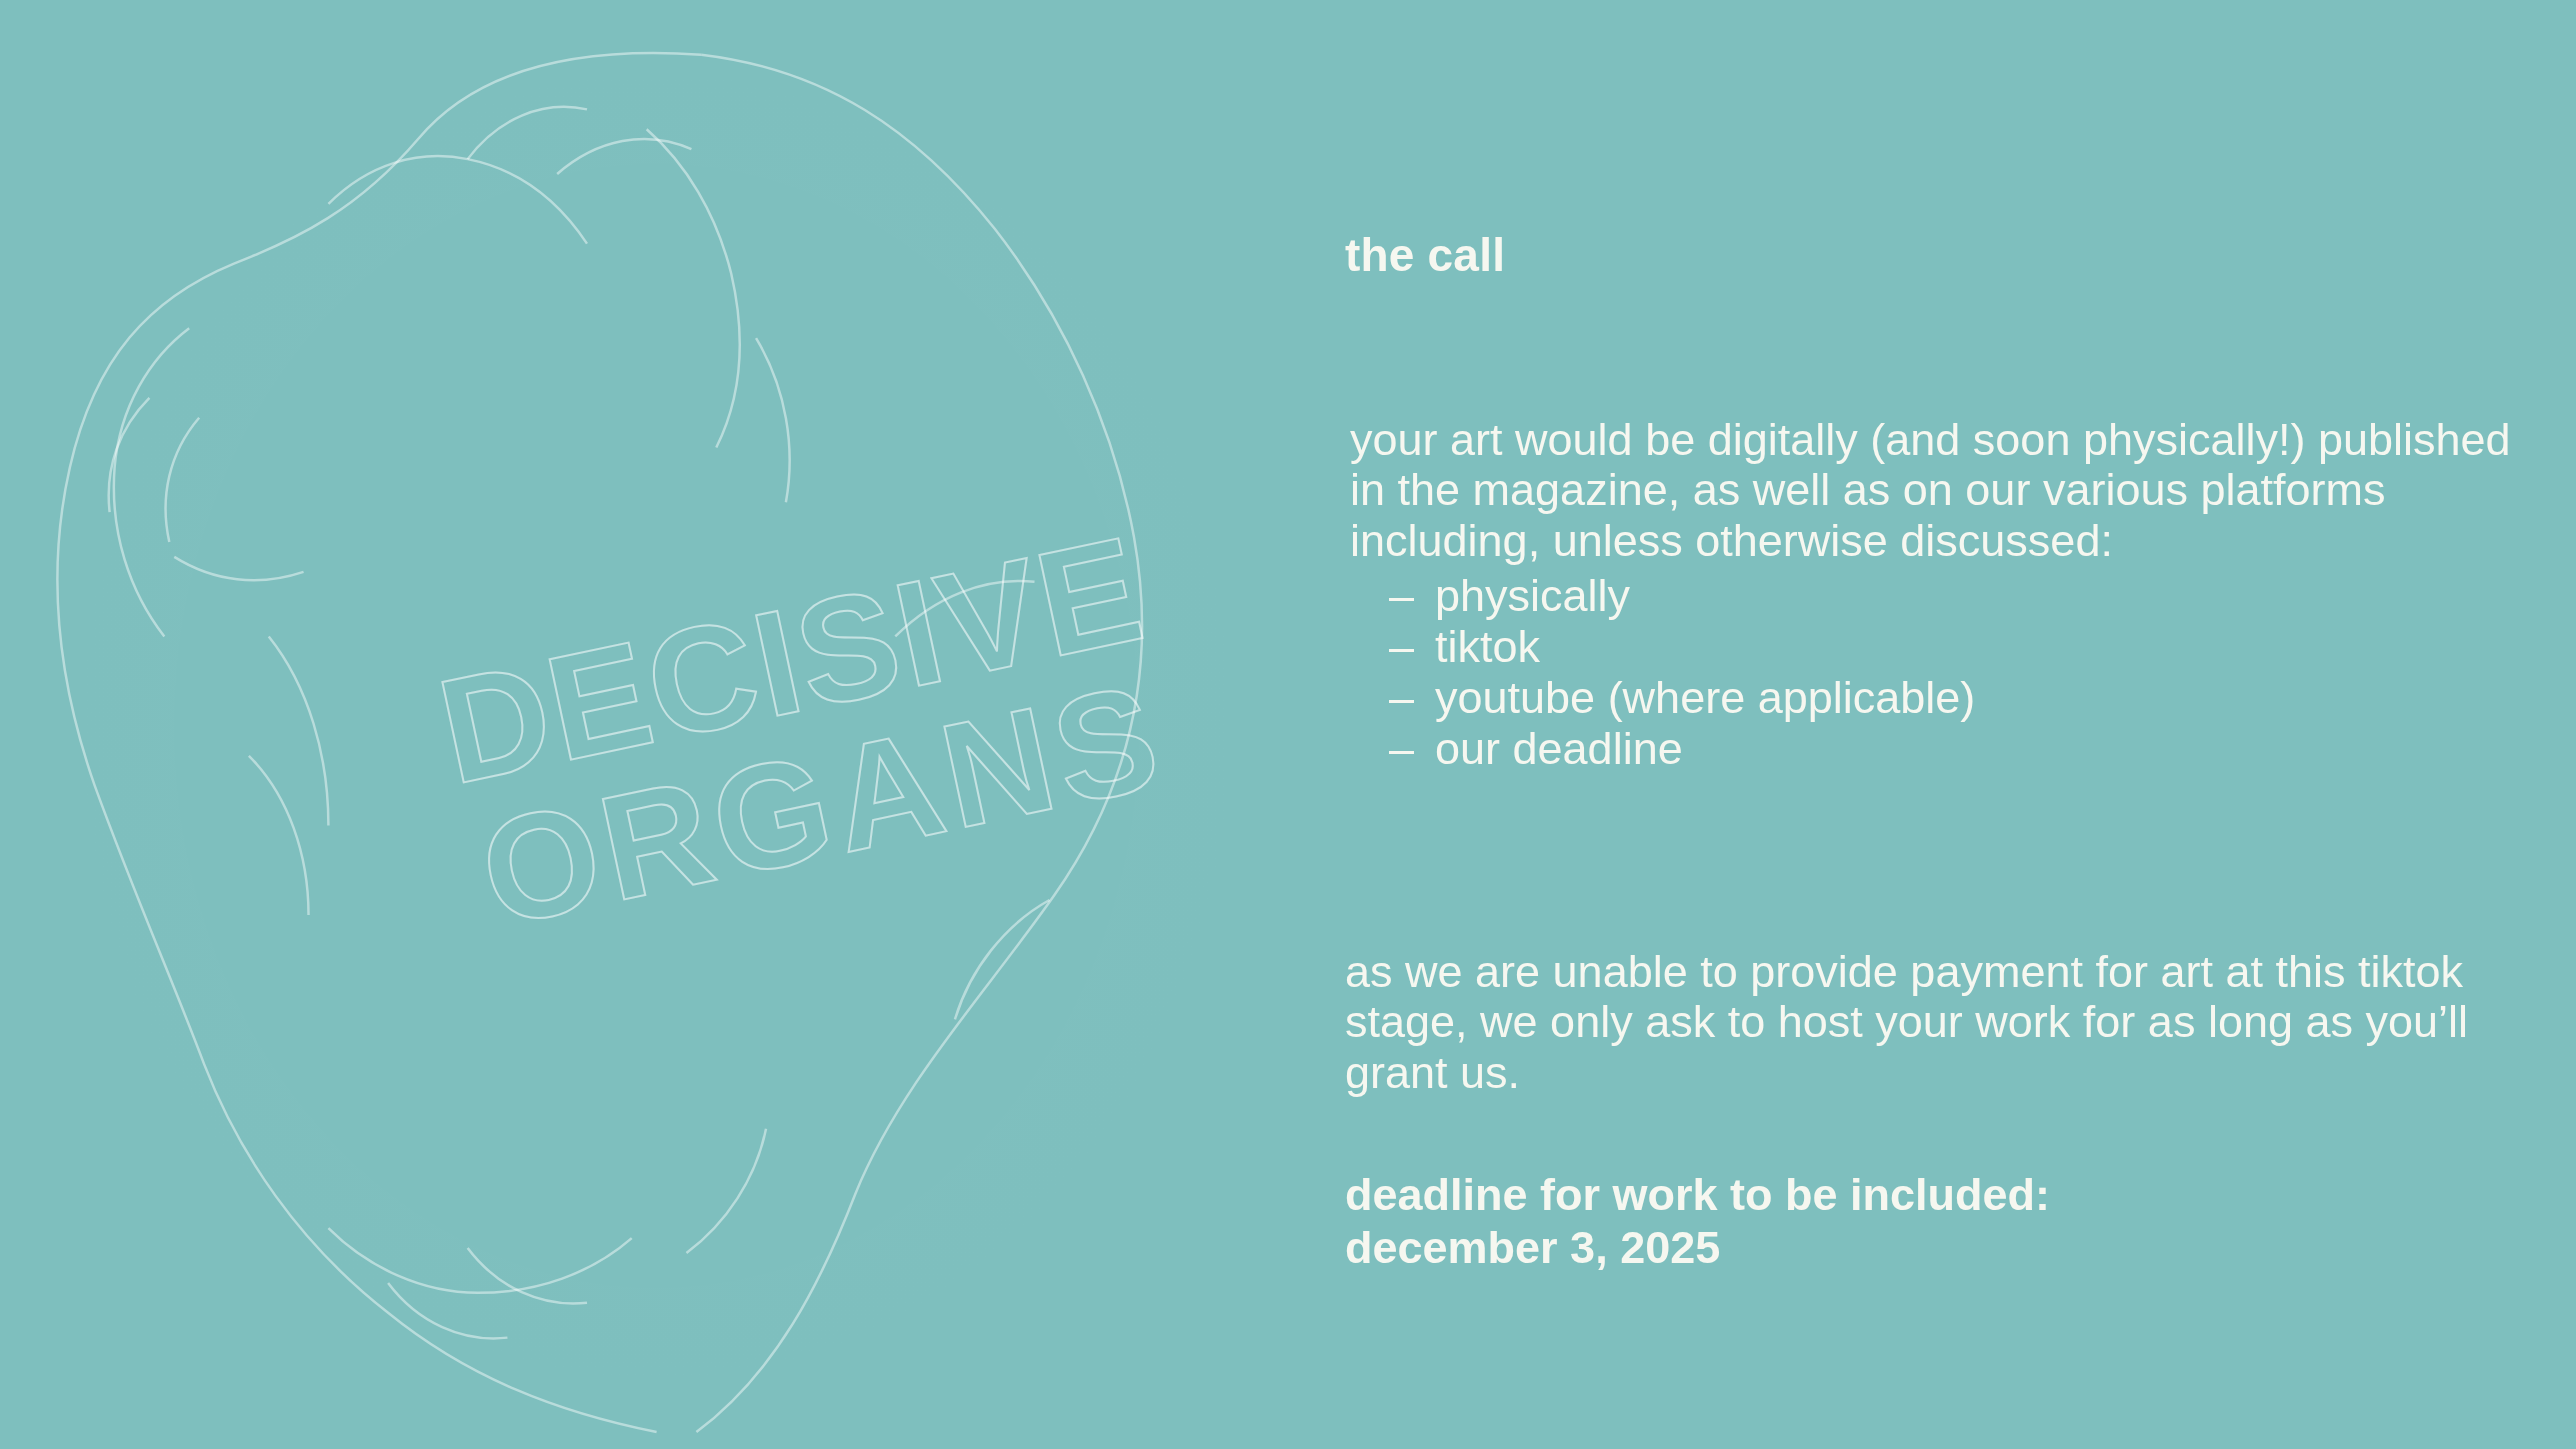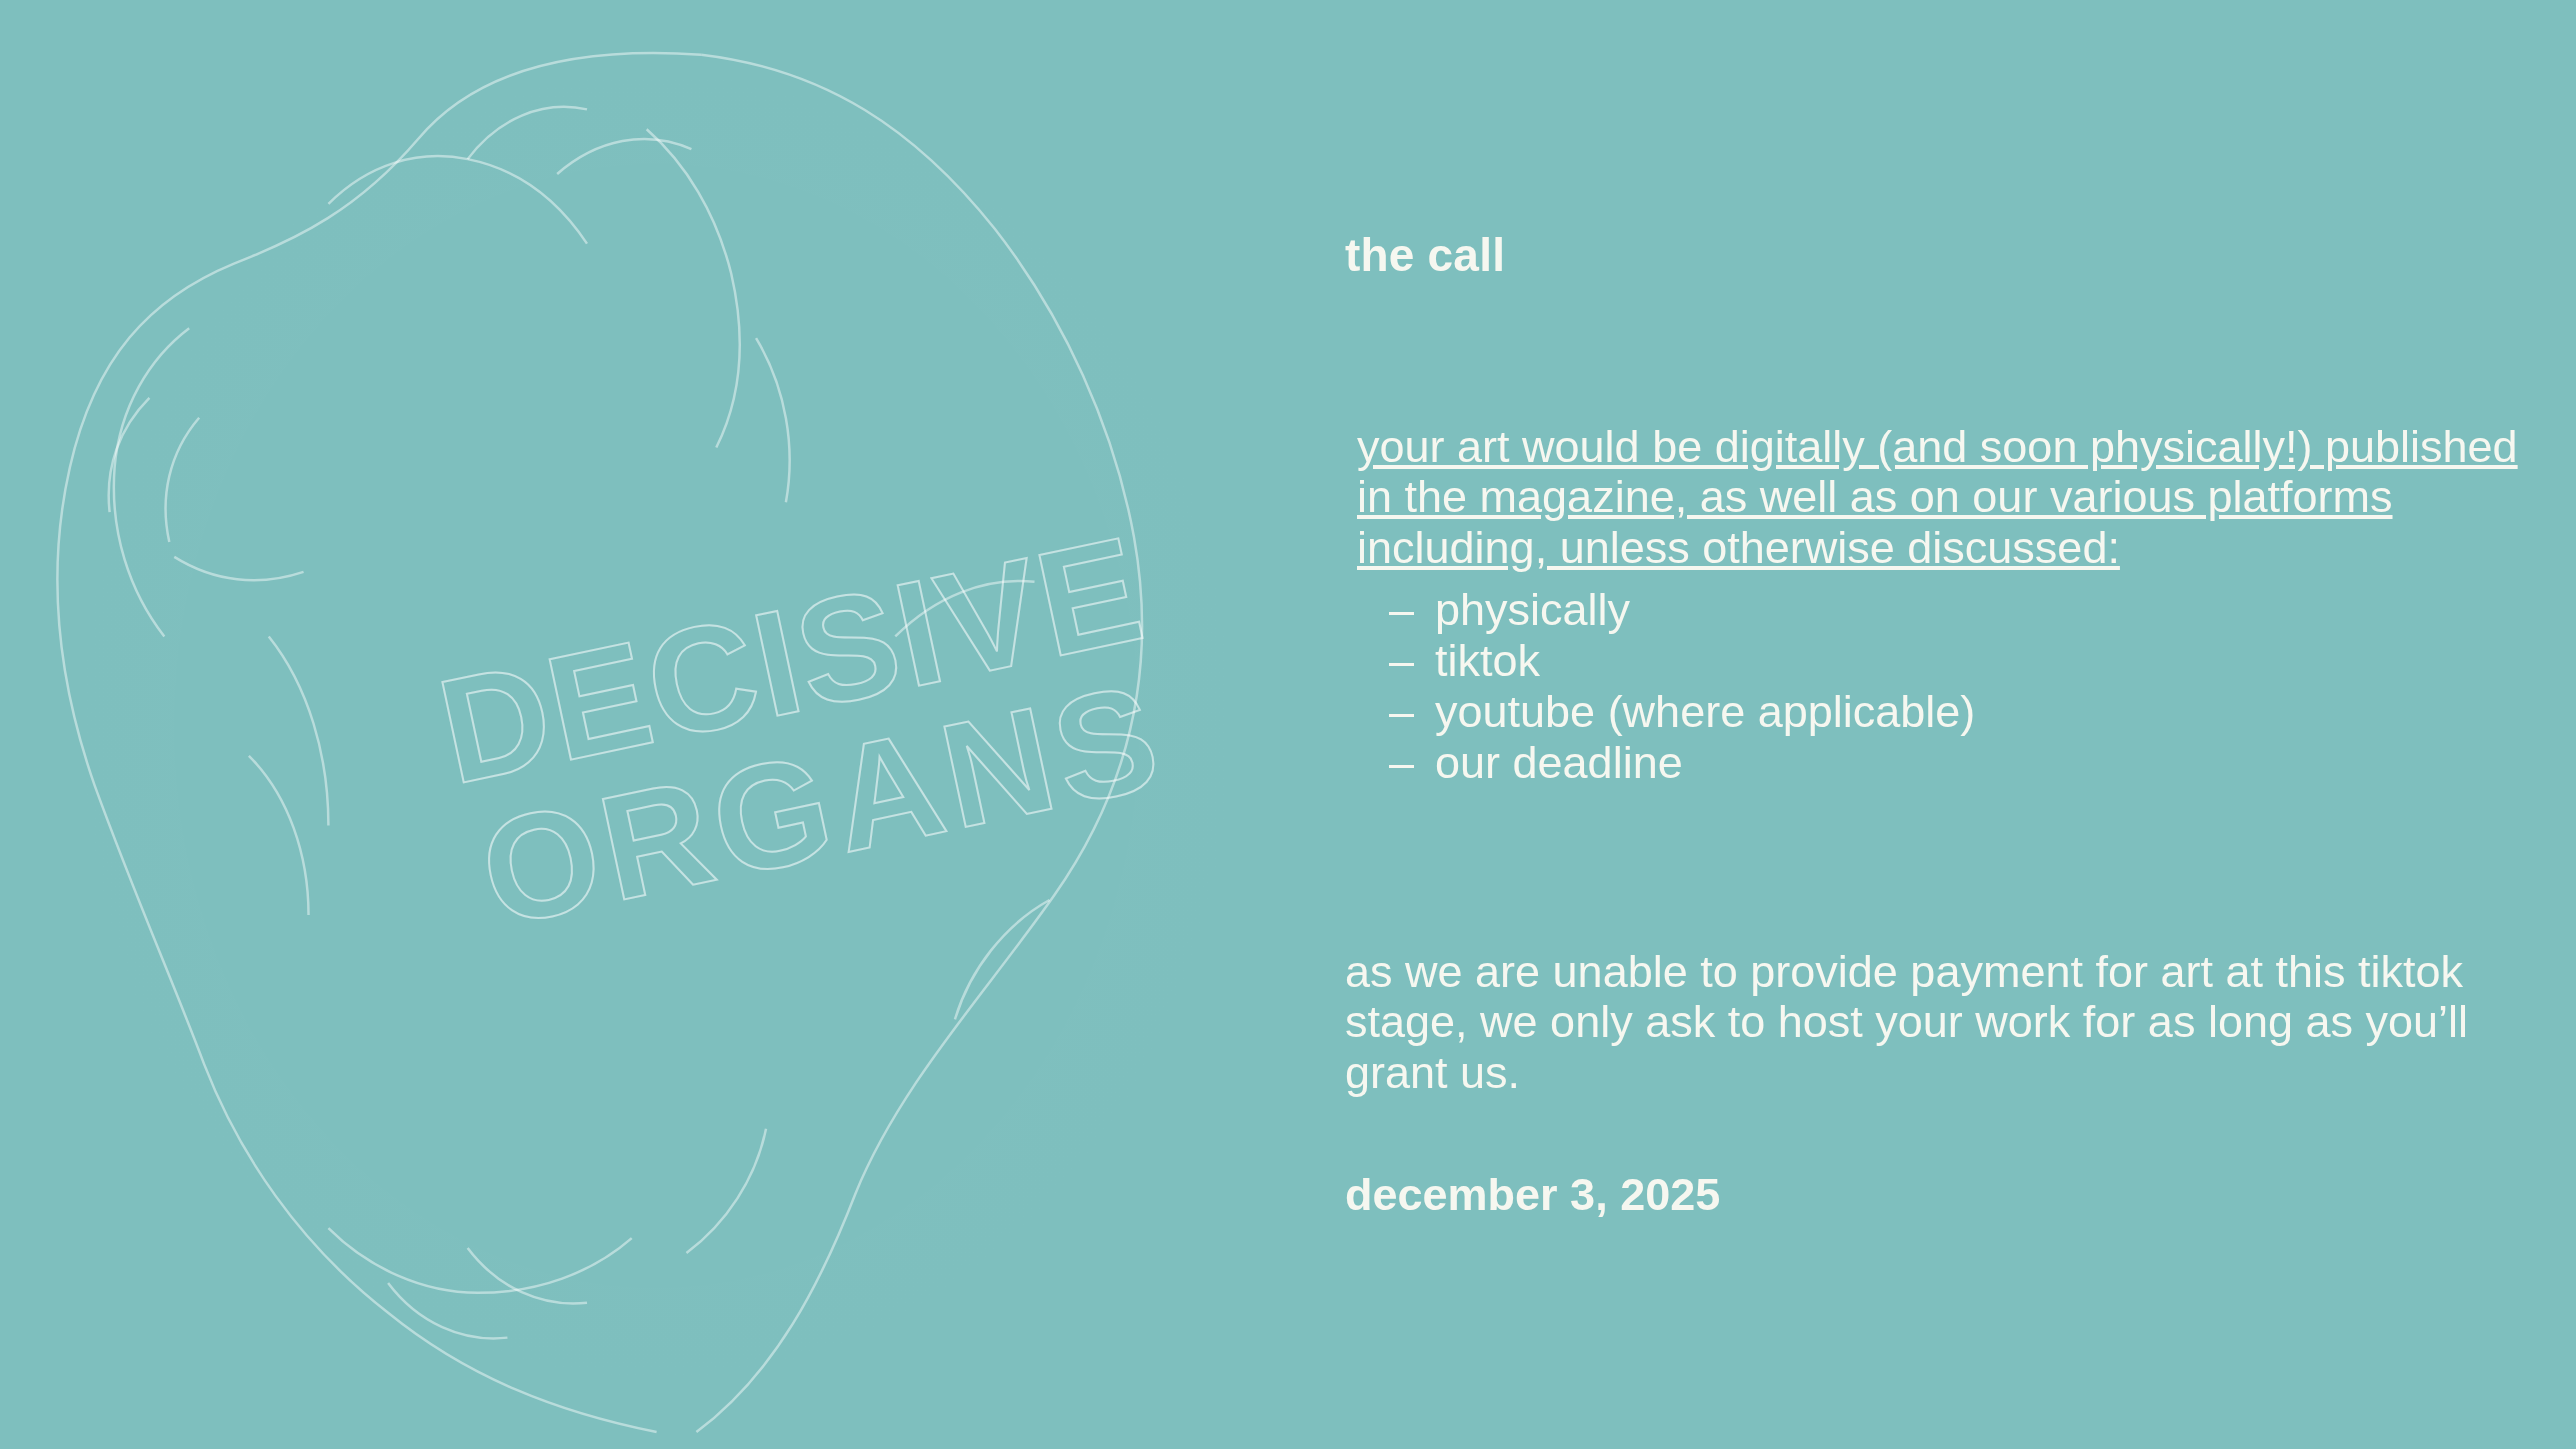--- a/index.html
+++ b/index.html
@@ -82,21 +82,21 @@
   }
   .body-block {
     position: absolute;
     left: 0;
     top: 410px;
     width: 1213px;
     font-size: 45px;
     line-height: 1.12;
     color: #f6f7f0;
   }
-  .body-block p { margin: 12px; text-decoration: underline; }
+  .body-block p { margin: 5px; }
   .list {
     margin: 0;
     padding: 0;
     list-style: none;
   }
   .list li {
     display: flex;
     align-items: baseline;
     line-height: 1.13;
   }
@@ -200,18 +200,19 @@
         <li>
           <span class="dash">–</span>
           <span>our deadline</span>
         </li>
       </ul>
     </div>
 
     <div class="block-2">as we are unable to provide payment for art at this tiktok stage, we only ask to host your work for as long as you’ll grant us.</div>
 
     <div class="block-3">
+      <div>deadline for work to be included:</div>
       <div>december 3, 2025</div>
     </div>
 
   </div>
 </div>
 
 
 </body></html>

